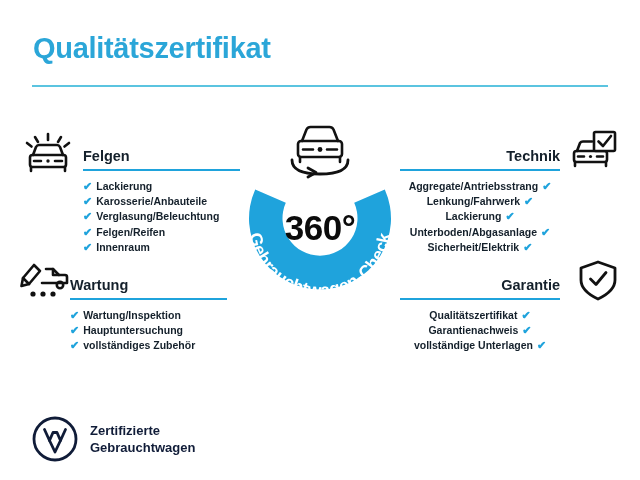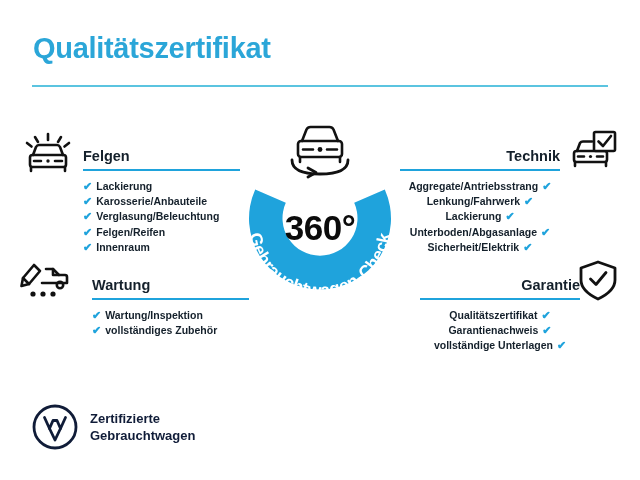--- a/index.html
+++ b/index.html
@@ -105,21 +105,21 @@
     left: 222px;
     top: 112px;
     width: 196px;
     height: 206px;
   }
 
   
   .footer {
     position: absolute;
     left: 32px;
-    top: 404px;
+    top: 416px;
     display: flex;
     align-items: center;
   }
   .vw-mark { width: 46px; height: 46px; flex: none; }
   .footer-text {
     margin-left: 12px;
     font-size: 13px;
     font-weight: bold;
     line-height: 17px;
     color: #101C38;
@@ -167,27 +167,28 @@
       <path d="M26 10 L33 10 L39 16 L45 16 Q47 16 47 18 L47 24 L22 24"></path>
       <path d="M33 10 L33 16 L39 16"></path>
       <circle cx="40" cy="26" r="3.2"></circle>
       <path d="M14 6 L20 12 L9 25 L3 19 Z"></path>
       <path d="M3 19 L1.5 27 L9 25"></path>
       <circle cx="13" cy="35" r="2.6" fill="#111111" stroke="none"></circle>
       <circle cx="23" cy="35" r="2.6" fill="#111111" stroke="none"></circle>
       <circle cx="33" cy="35" r="2.6" fill="#111111" stroke="none"></circle>
     </svg>
   </div>
-  <div class="block block-left" style="left:92px; top:270px; width:157px;">
+  <div class="block block-left" style="left:70px; top:270px; width:157px;">
     <div class="block-head">
       <div class="block-title">Wartung</div>
       <div class="block-rule"></div>
     </div>
     <div class="items">
       <div class="item"><span class="check">✔</span><span>Wartung/Inspektion</span></div>
+      <div class="item"><span class="check">✔</span><span>Hauptuntersuchung</span></div>
       <div class="item"><span class="check">✔</span><span>vollständiges Zubehör</span></div>
     </div>
   </div>
 
   <div class="block block-right" style="left:400px; top:141px; width:160px;">
     <div class="block-head">
       <div class="block-title">Technik</div>
       <div class="block-rule"></div>
     </div>
     <div class="items">
@@ -203,21 +204,21 @@
       <path d="M9 22 L12 14 Q13 12.5 15 12.5 L24 12.5"></path>
       <rect x="6" y="22" width="33" height="11" rx="2.5"></rect>
       <path d="M7 33 L7 37 M38 33 L38 37"></path>
       <path d="M10 27.5 L16 27.5 M29 27.5 L35 27.5"></path>
       <circle cx="22.5" cy="27.5" r="1.6" fill="#111111" stroke="none"></circle>
       <rect x="26" y="3" width="21" height="19" rx="1.5" fill="#ffffff"></rect>
       <path d="M30.5 12.5 L35 17 L43 7"></path>
     </svg>
   </div>
 
-  <div class="block block-right" style="left:420px; top:270px; width:160px;">
+  <div class="block block-right" style="left:400px; top:270px; width:160px;">
     <div class="block-head">
       <div class="block-title">Garantie</div>
       <div class="block-rule"></div>
     </div>
     <div class="items">
       <div class="item"><span>Qualitätszertifikat</span><span class="check">✔</span></div>
       <div class="item"><span>Garantienachweis</span><span class="check">✔</span></div>
       <div class="item"><span>vollständige Unterlagen</span><span class="check">✔</span></div>
     </div>
   </div>

